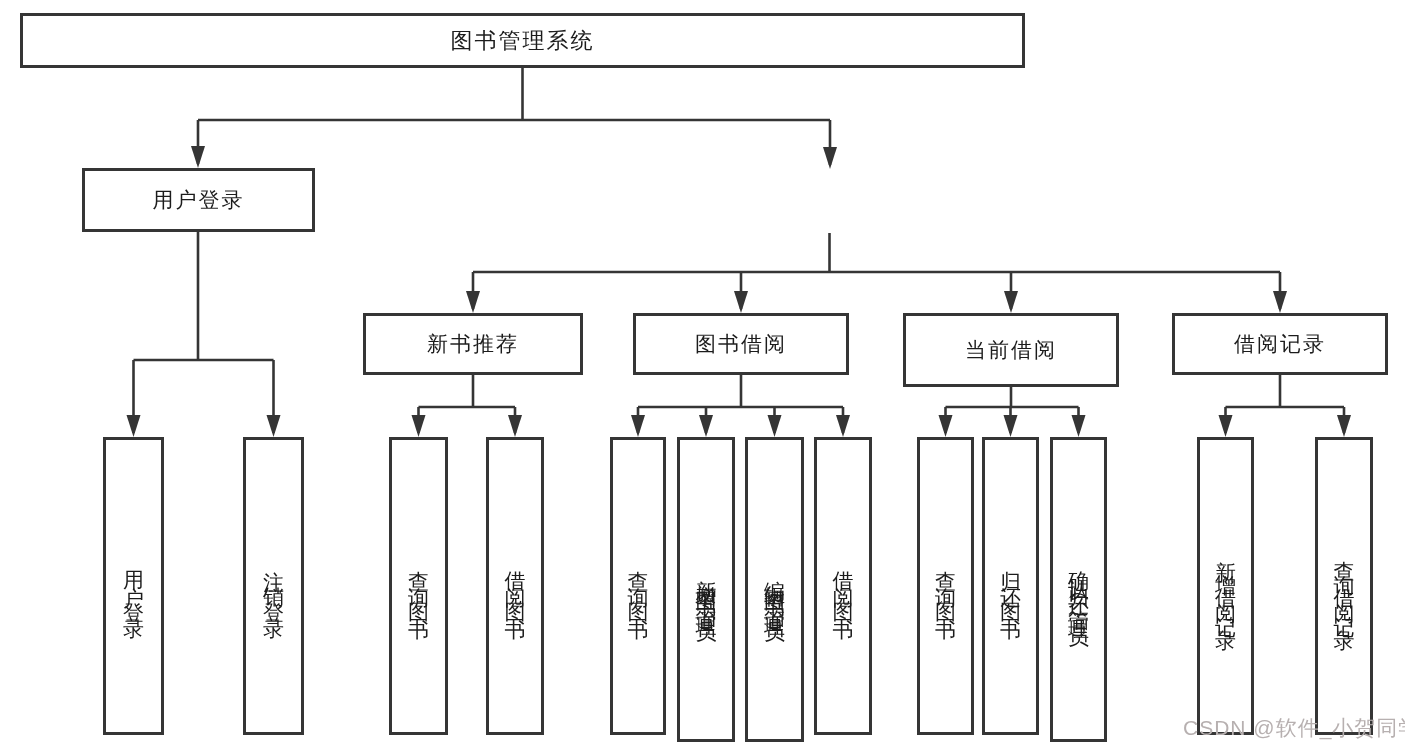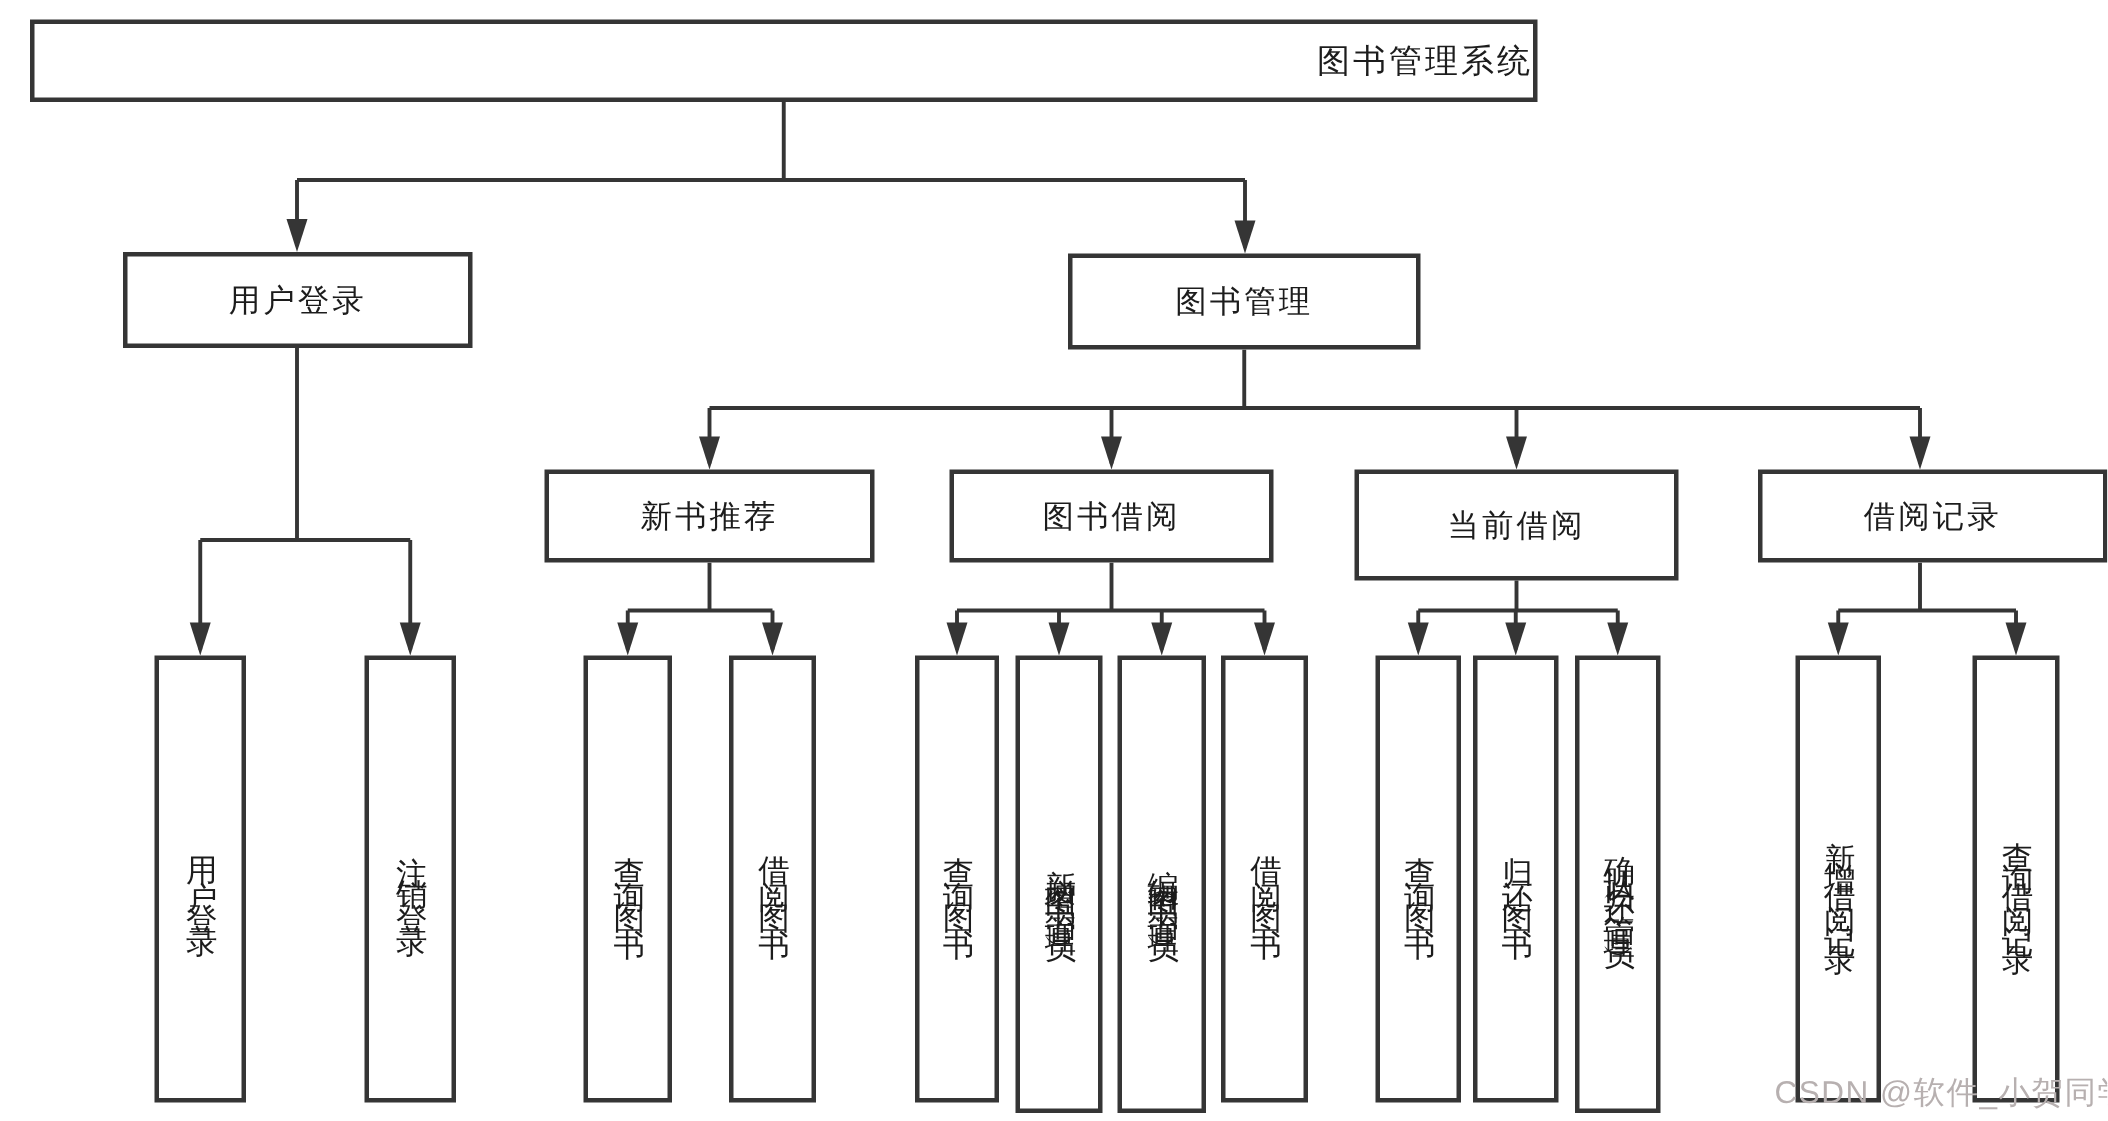--- a/index.html
+++ b/index.html
@@ -13,21 +13,21 @@
   .wires{position:absolute;left:0;top:0;width:1405px;height:747px;}
   .node{
     position:absolute;
     box-sizing:border-box;
     border:3px solid #353535;
     background:#ffffff;
     display:flex;align-items:center;justify-content:center;
     color:#1c1c1c;
   }
   .hbox{font-size:21px;letter-spacing:2px;}
-  .root{font-size:22px;justify-content:flex-end;}
+  .root{font-size:22px;}
   .vbox span{
     writing-mode:vertical-rl;
     text-orientation:mixed;
     font-size:21px;
     white-space:nowrap;
   }
   .v4 span{letter-spacing:16px;}
   .v6 span{letter-spacing:14px;}
   .v9 span{letter-spacing:8px;}
   .v10 span{letter-spacing:6px;}
@@ -117,34 +117,31 @@
     </g>
   </svg>
 
   <div class="node hbox root" style="left:20px;top:13px;width:1005px;height:55px;">
     <span>图书管理系统</span>
   </div>
 
   <div class="node hbox" style="left:82px;top:168px;width:233px;height:64px;">
     <span>用户登录</span>
   </div>
-  <div class="node hbox" style="left:712px;top:169px;width:235px;height:64px;">
-    <span>图书管理</span>
-  </div>
 
   <div class="node hbox" style="left:633px;top:313px;width:216px;height:62px;">
     <span>图书借阅</span>
   </div>
   <div class="node hbox" style="left:363px;top:313px;width:220px;height:62px;">
     <span>新书推荐</span>
   </div>
   <div class="node hbox" style="left:903px;top:313px;width:216px;height:74px;">
     <span>当前借阅</span>
   </div>
-  <div class="node hbox" style="left:1172px;top:313px;width:233px;height:62px;">
+  <div class="node hbox" style="left:1172px;top:313px;width:216px;height:62px;">
     <span>借阅记录</span>
   </div>
 
   <div class="node vbox v4" style="left:103px;top:437px;width:61px;height:298px;">
     <span>用户登录</span>
   </div>
   <div class="node vbox v4" style="left:243px;top:437px;width:61px;height:298px;">
     <span>注销登录</span>
   </div>
 

